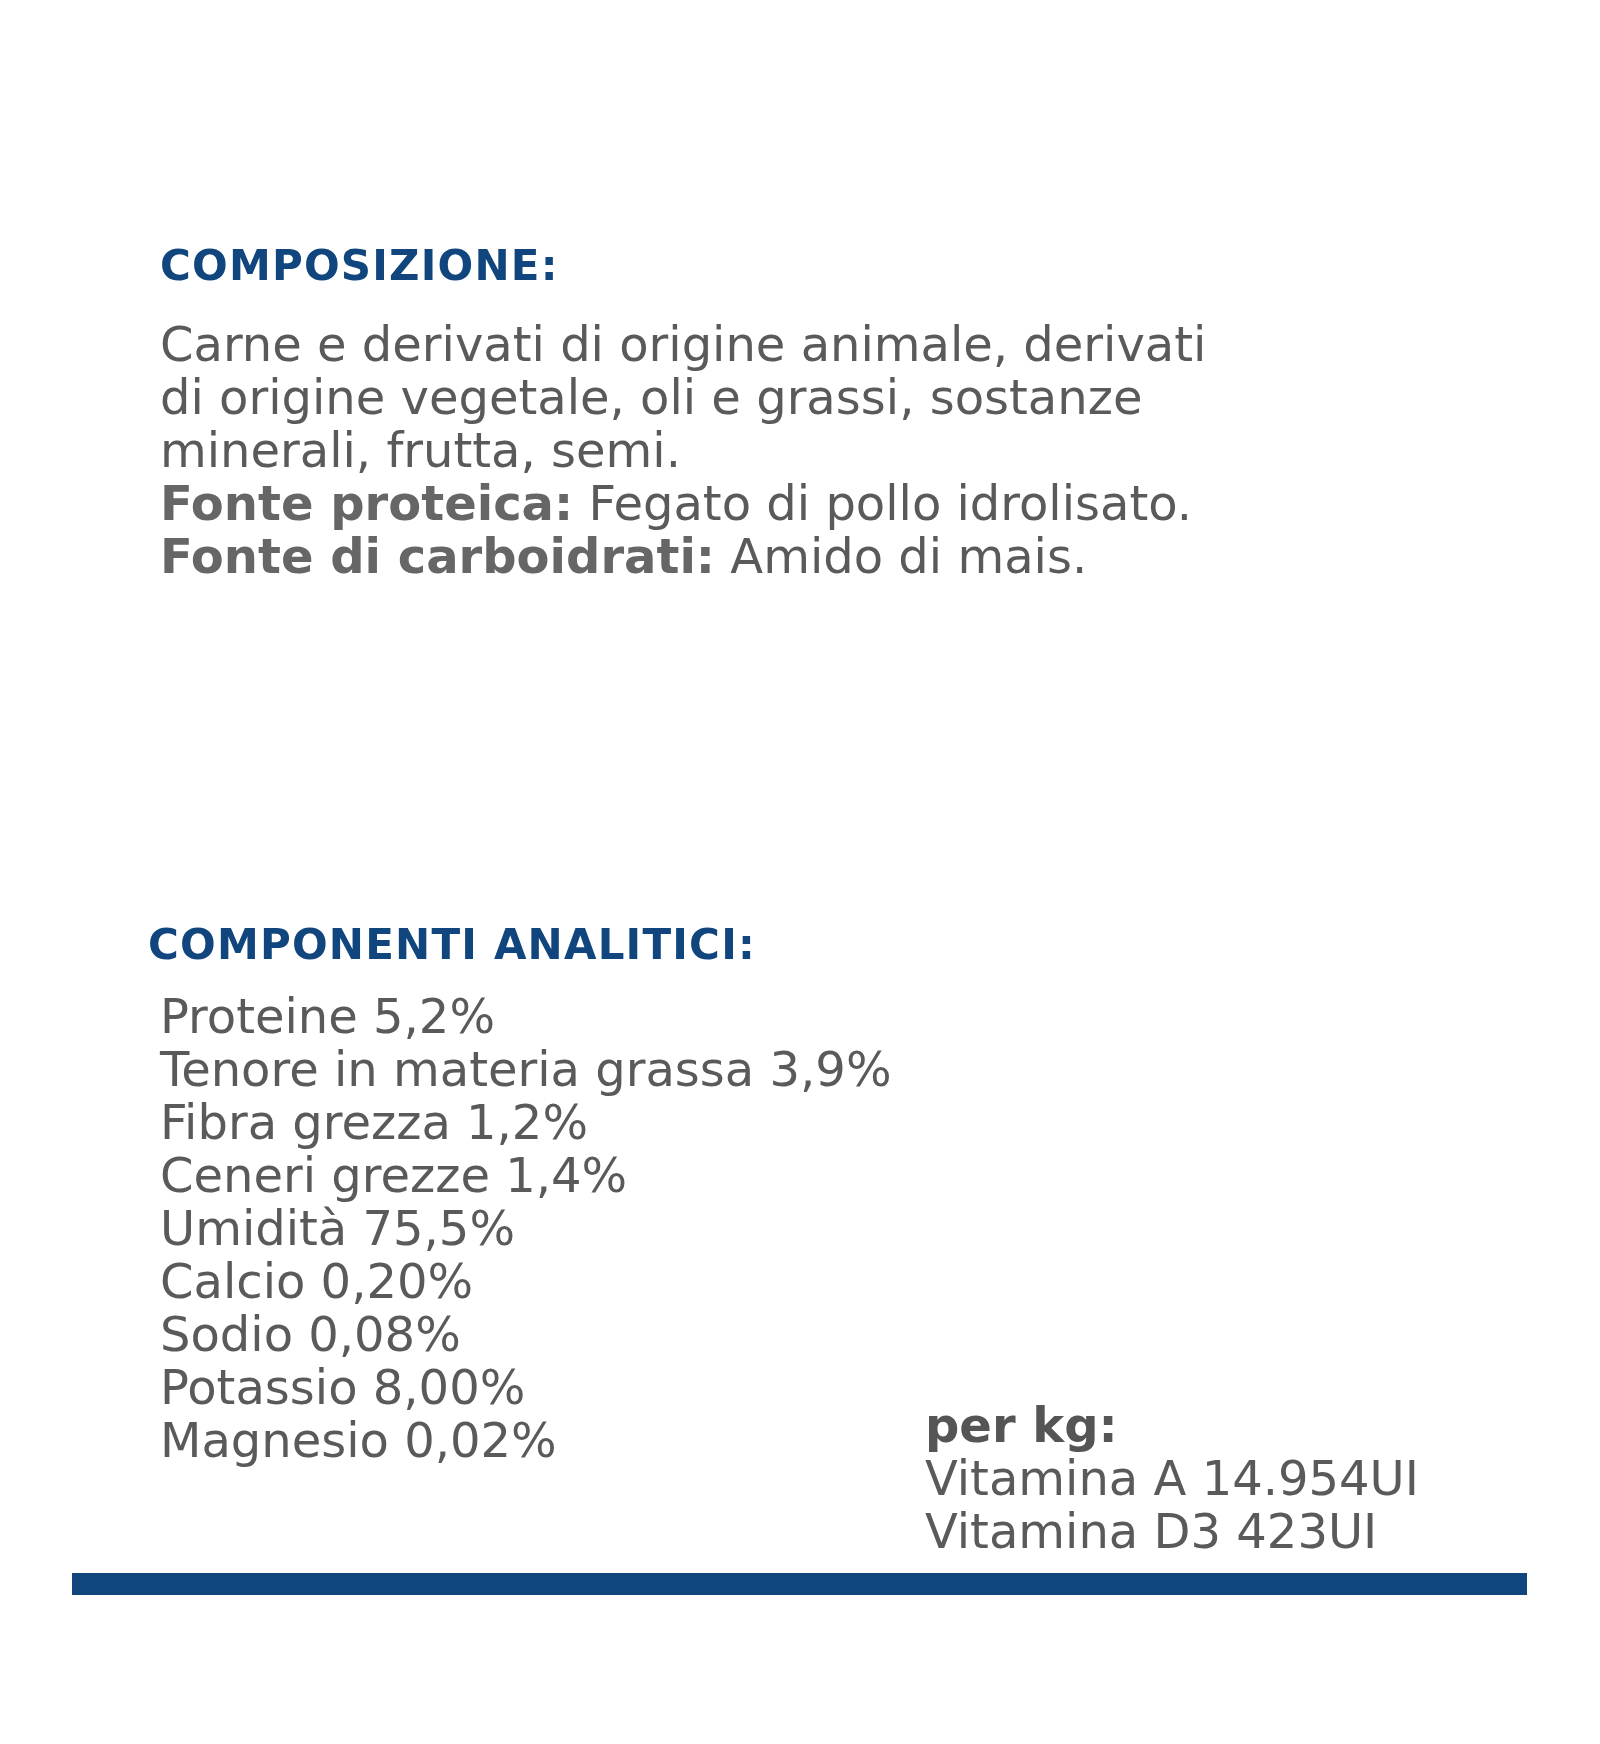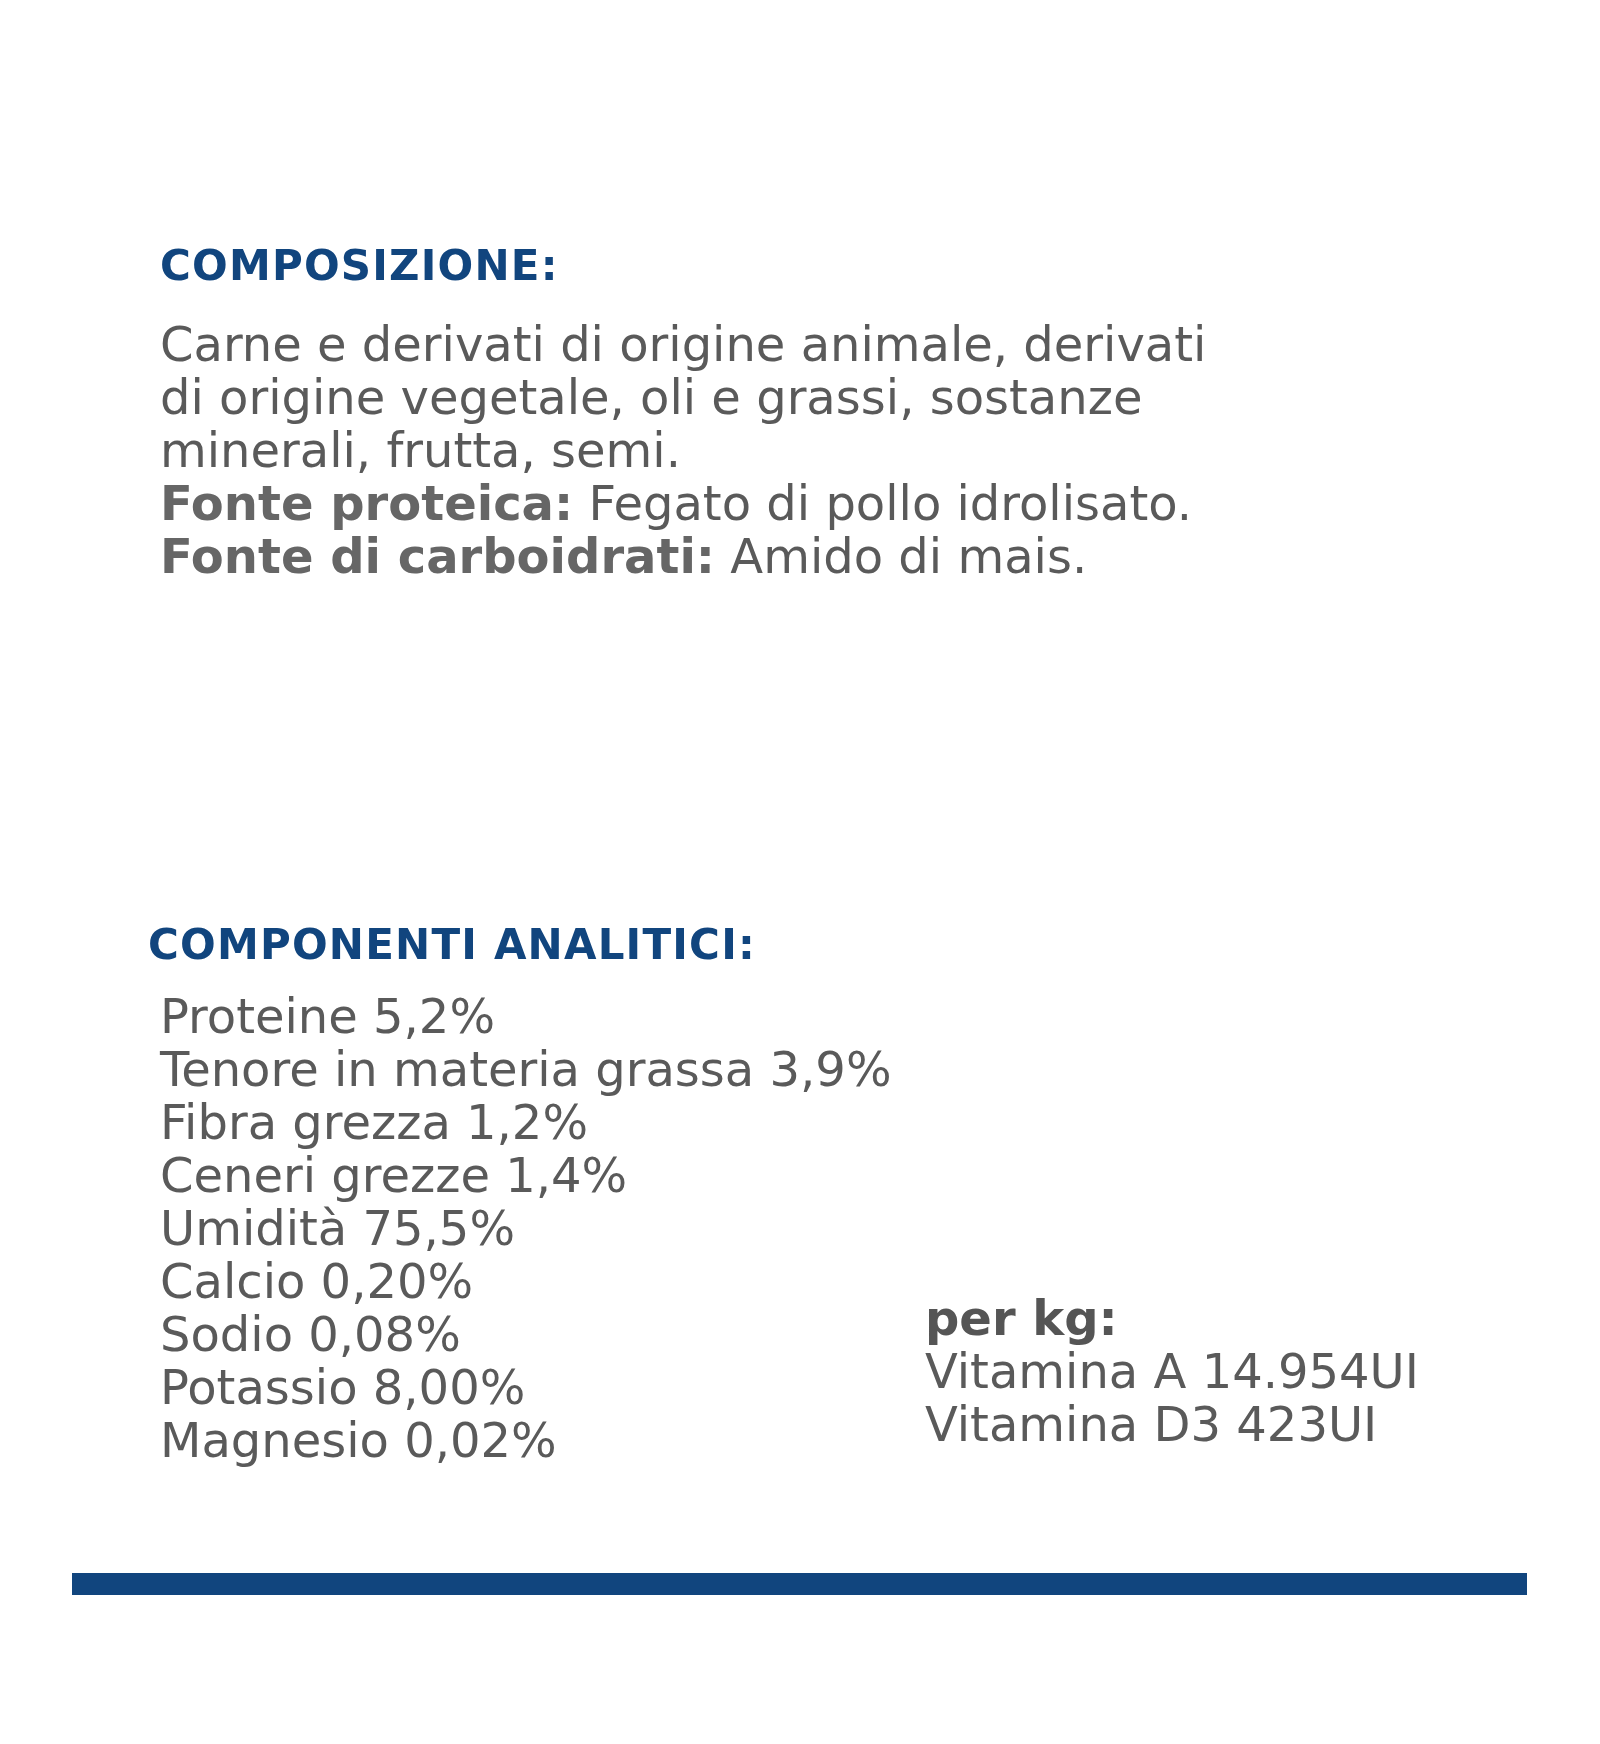--- a/index.html
+++ b/index.html
@@ -47,21 +47,21 @@
   }
 
   .analytics-col {
     position: absolute;
     color: #5a5a5a;
     font-size: 48px;
     line-height: 53px;
     white-space: nowrap;
   }
   #analytics-left  { left: 160px; top: 990px; }
-  #analytics-right { left: 925px; top: 1292px; }
+  #analytics-right { left: 925px; top: 1399px; }
   #analytics-right .perkg {
     font-weight: bold;
     color: #555555;
   }
 
   .rule {
     position: absolute;
     left: 72px;
     top: 1573px;
     width: 1455px;

